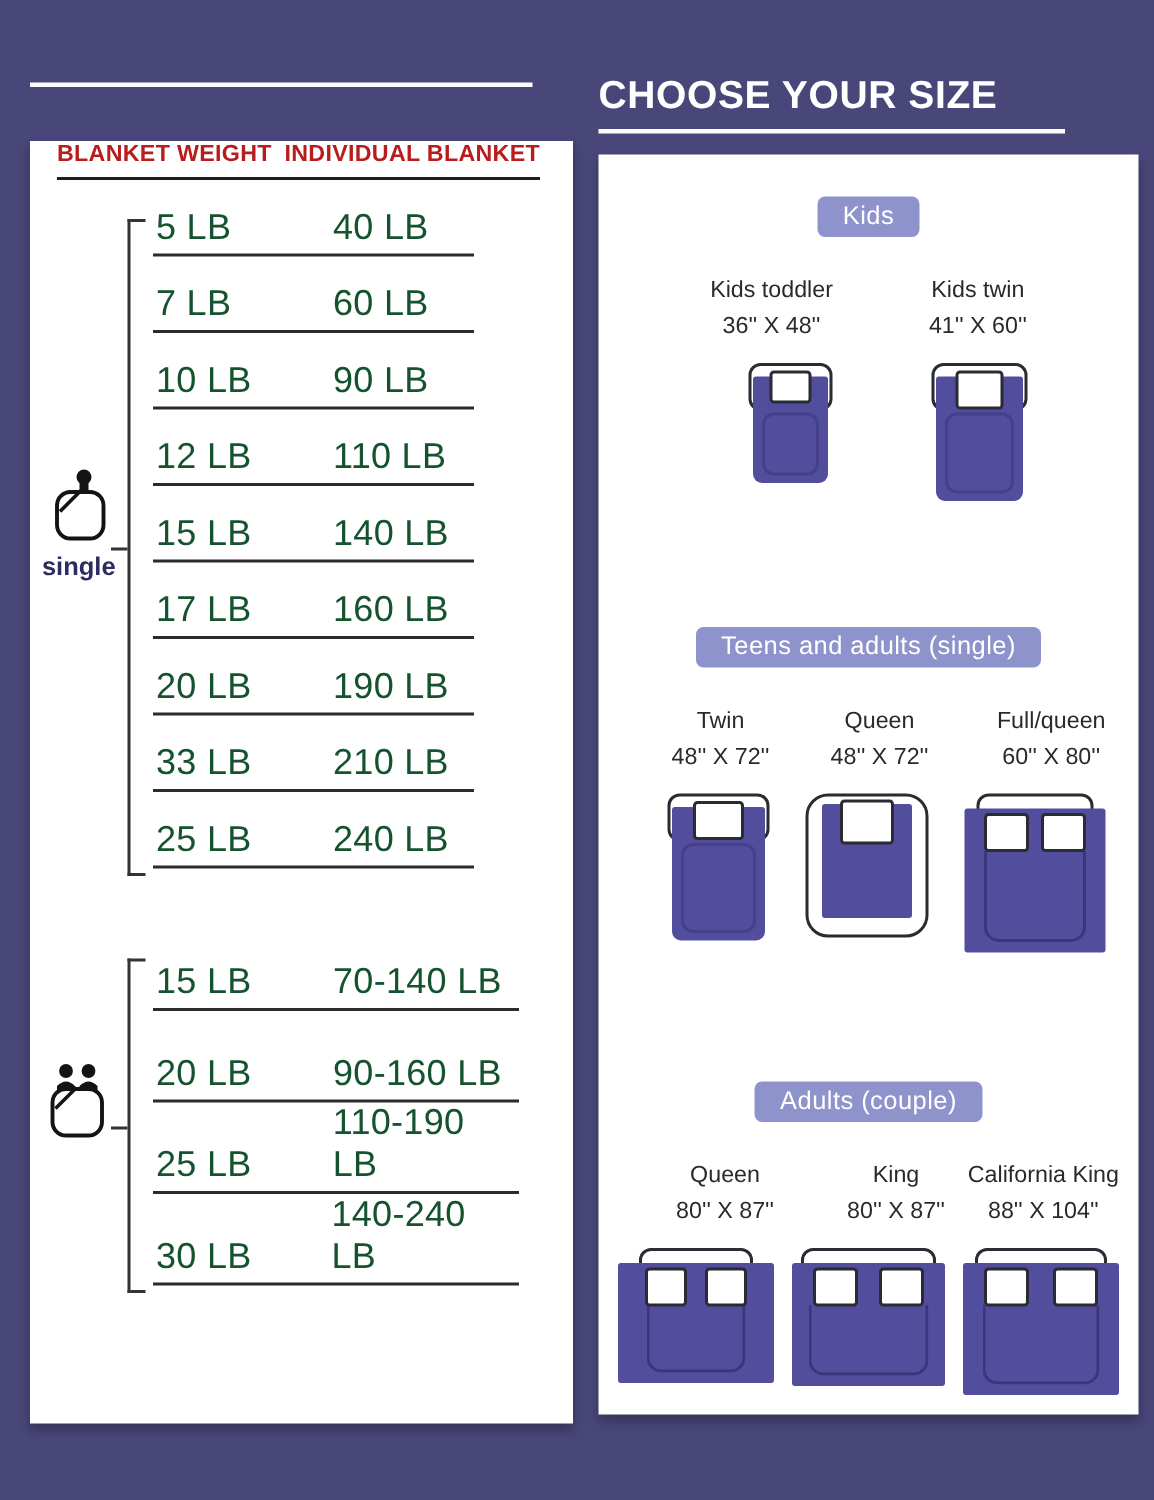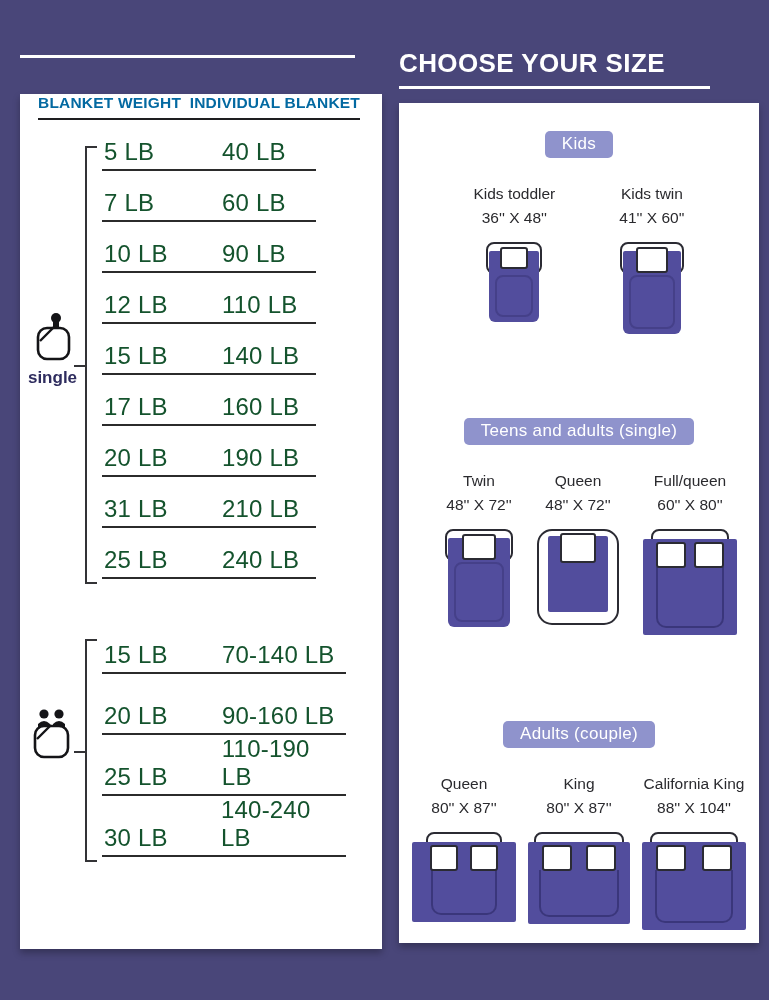--- a/index.html
+++ b/index.html
@@ -27,21 +27,21 @@
     box-shadow:0 4px 7px rgba(0,0,0,.28);
   }
   .panel-left  { height:855px; }
   .panel-right { height:840px; }
 
   
   .cols-header {
     display:flex; justify-content:space-between;
     margin:36px 22px 0 18px; padding-bottom:6px;
     border-bottom:2px solid #1e1e20;
-    font-size:15.5px; font-weight:700; color:#0369a1; letter-spacing:.2px;
+    font-size:15.5px; font-weight:700; color:#b91c1c; letter-spacing:.2px;
   }
   .group { display:flex; }
   .icon-cell {
     width:65px; display:flex; flex-direction:column;
     align-items:center; justify-content:center; gap:4px;
   }
   .group-label {
     color:#2e2c5e; font-size:17px; font-weight:700; text-align:center;
     line-height:1.25; white-space:pre-line;
   }
@@ -80,21 +80,21 @@
     letter-spacing:.3px; padding:3px 17px 4px; border-radius:5px;
     white-space:nowrap;
   }
   .beds-row {
     display:flex; justify-content:center; align-items:flex-start;
     width:100%; margin-top:24px;
   }
   .sec-kids   .beds-row { gap:64px; }
   .sec-teens  .beds-row { gap:24px;margin-left:24px; }
   .sec-adults .beds-row { gap:12px; }
-  .bed-col { display:flex; flex-direction:column; align-items:center; }
+  .bed-col { display:flex; flex-direction:column; align-items:flex-end; }
   .bed-label { text-align:center; font-size:15.5px; color:#2a2a2e; line-height:1.55; }
   .bed-label .bed-name, .bed-label .bed-size { white-space:nowrap; }
   .bed { position:relative; margin-top:12px; flex:none; }
 
   .hb {
     position:absolute; top:0; left:50%; transform:translateX(-50%);
     border:2px solid #2b2b33; border-radius:8px; z-index:0;
   }
   .bl {
     position:absolute; left:50%; transform:translateX(-50%);
@@ -194,21 +194,21 @@
             </div>
           <div class="wrow">
               <span class="c1">17 LB</span>
               <span class="c2">160 LB</span>
             </div>
           <div class="wrow">
               <span class="c1">20 LB</span>
               <span class="c2">190 LB</span>
             </div>
           <div class="wrow">
-              <span class="c1">31 LB</span>
+              <span class="c1">33 LB</span>
               <span class="c2">210 LB</span>
             </div>
           <div class="wrow">
               <span class="c1">25 LB</span>
               <span class="c2">240 LB</span>
             </div>
         </div>
       </div>
 
       <div class="group g-couple">

